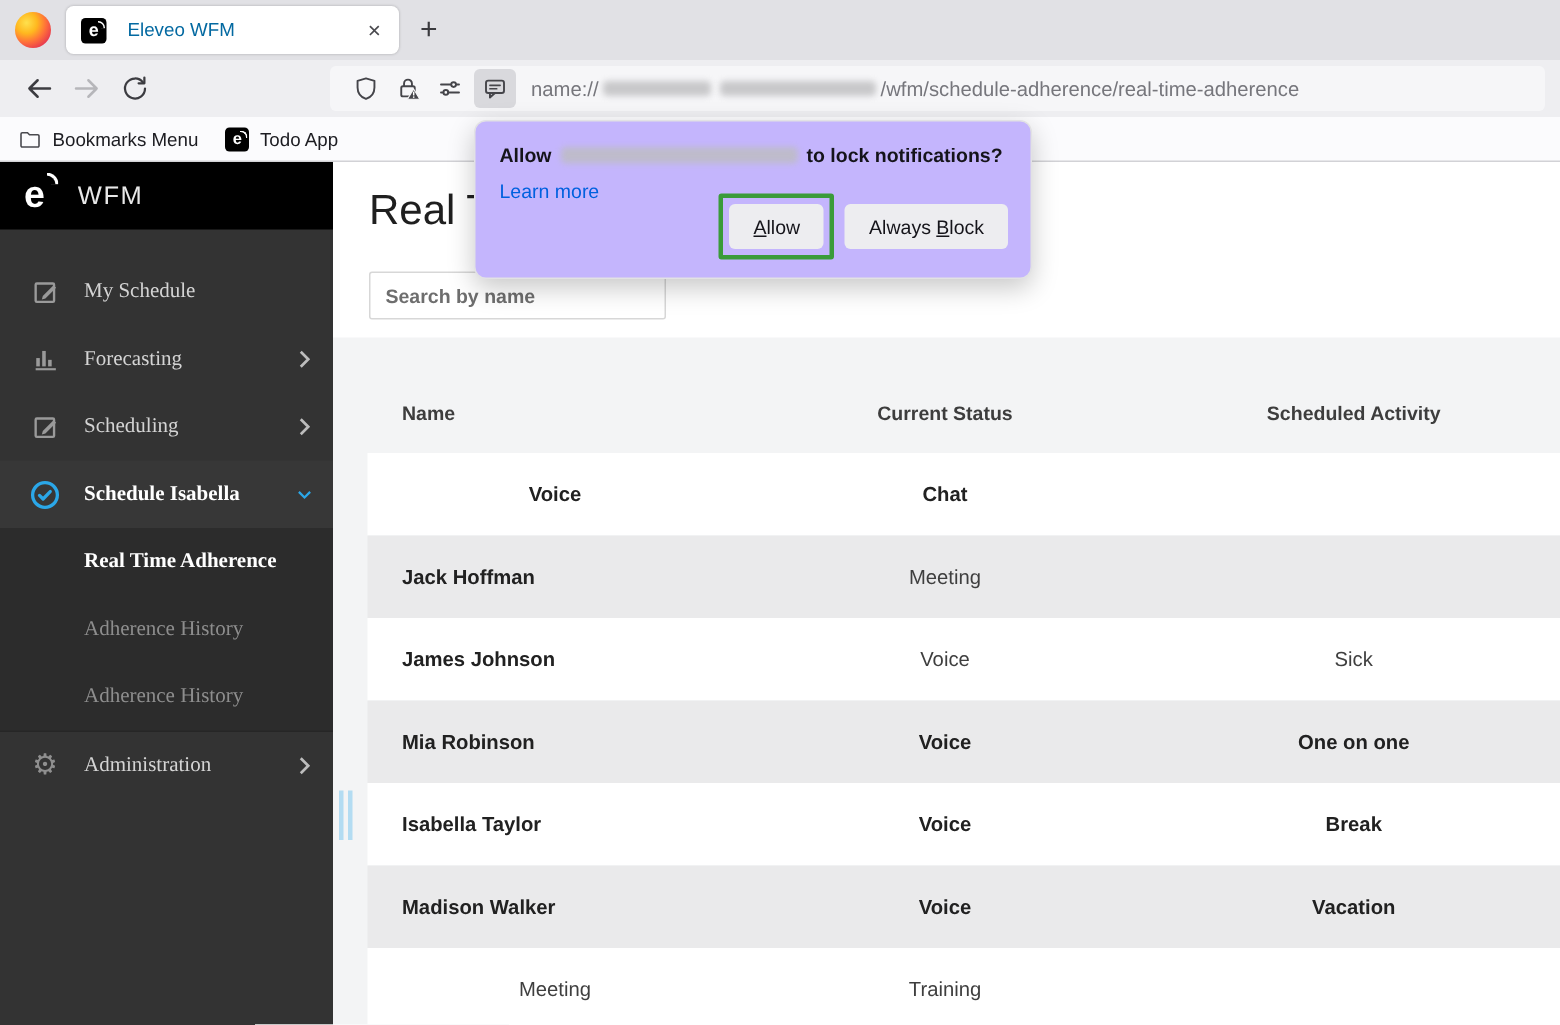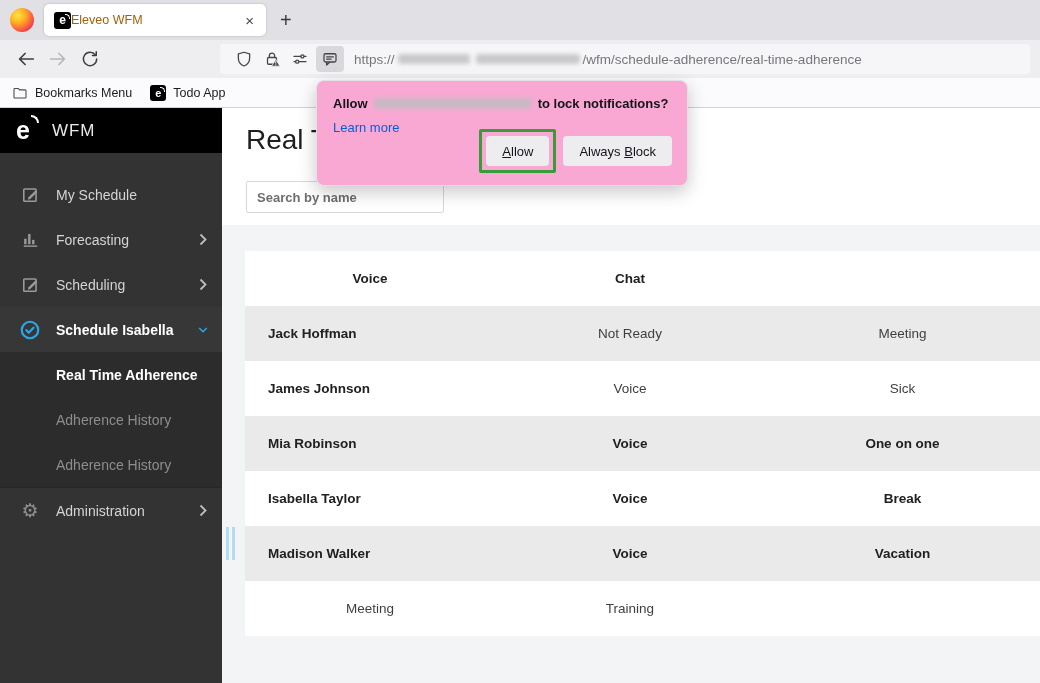--- a/index.html
+++ b/index.html
@@ -5,21 +5,21 @@
   * { margin:0; padding:0; box-sizing:border-box; }
   html,body { width:1040px; height:683px; overflow:hidden; }
   body { font-family:"Liberation Sans", sans-serif; position:relative; background:#fff; }
 
   
   .tabbar { height:40px; background:#e1e1e5; display:flex; align-items:center; }
   .ff-logo { width:24px; height:24px; border-radius:50%; margin:0 10px 0 10px;
     background:radial-gradient(circle at 32% 30%, #ffe14d 0%, #ffb81f 30%, #ff7139 55%, #e83b4f 78%, #b5002e 100%); }
   .tab { width:222px; height:32px; background:#fff; border-radius:5px; display:flex; align-items:center;
     padding:0 8px 0 10px; box-shadow:0 0 2px rgba(0,0,0,.25); }
-  .tab-title { font-size:12.5px; color:#a16207; margin-left:0; flex:1; white-space:nowrap; overflow:hidden; }
+  .tab-title { font-size:12.5px; color:#0369a1; margin-left:14px; flex:1; white-space:nowrap; overflow:hidden; }
   .tab-close { font-size:15px; color:#4a4a4f; padding:0 4px; cursor:default; }
   .newtab { font-size:20px; color:#3a3a3e; margin-left:14px; font-weight:300; }
 
   .eleveo-mark { background:#000; border-radius:3px; color:#fff; position:relative;
     display:flex; align-items:center; justify-content:center; flex:none; }
   .eleveo-mark.small { width:17px; height:17px; font-size:12px; font-weight:bold; }
   .eleveo-mark .arc { position:absolute; width:5px; height:5px;
     border-top:1.6px solid #fff; border-right:1.6px solid #fff; border-radius:0 90% 0 0; }
   .eleveo-mark.small .arc { top:2px; right:1px; }
 
@@ -39,21 +39,21 @@
   .bm-item { display:flex; align-items:center; gap:7px; margin-left:12px; }
 
   
   .app { display:flex; height:575px; }
   .sidebar { width:222px; background:#333333; flex:none; }
   .brand { height:45px; background:#000; display:flex; align-items:center; padding-left:16px; }
   .brand-logo { color:#fff; font-size:25px; font-weight:bold; position:relative; line-height:1; }
   .brand-logo .arc { position:absolute; width:8px; height:8px; top:-3px; right:-9px;
     border-top:2.2px solid #fff; border-right:2.2px solid #fff; border-radius:0 100% 0 0; }
   .brand-title { color:#e8e8e8; font-size:17px; margin-left:22px; letter-spacing:1px; }
-  .menu { padding-top:19px; }
+  .menu { padding-top:19px;font-family:Liberation Serif, serif; }
   .mi { height:45px; display:flex; align-items:center; padding:0 14px 0 18px; color:#d4d4d4; font-size:14px; }
   .mi .ic { width:24px; display:flex; justify-content:center; flex:none; }
   .mi .lbl { margin-left:14px; flex:1; }
   .mi .chev { width:10px; display:flex; justify-content:center; }
   .mi.active-parent { color:#fff; font-weight:bold; }
   .submenu { background:#2c2c2c; border-bottom:1px solid #262626; }
   .submenu .mi { padding-left:56px; }
   .mi.sub-active { color:#fff; font-weight:bold; }
   .mi.sub-dim { color:#8d8d8d; }
   .gear-glyph { font-size:19px; color:#8f8f8f; line-height:1; }
@@ -74,21 +74,21 @@
   .trow { margin-left:23px; height:55px; font-size:13.5px; color:#3f3f3f; }
   .trow:nth-child(odd) { background:#ffffff; }
   .trow:nth-child(even) { background:#eaeaeb; }
   .td-name { font-weight:bold; color:#212121; }
   .trow.boldvals .td-center { font-weight:bold; color:#212121; }
 
   .drag-handle { position:absolute; left:4px; top:419px; display:flex; gap:3px; }
   .drag-handle i { width:3px; height:33px; background:#b3dcf2; display:block; }
 
   
-  .popup { position:absolute; left:316px; top:80px; width:372px; height:106px; background:#f9a8d4;
+  .popup { position:absolute; left:316px; top:80px; width:372px; height:106px; background:#c4b5fd;
     border:1px solid #e2e2e4; border-radius:8px; box-shadow:0 6px 18px rgba(0,0,0,.22); z-index:50; }
   .popup-msg { display:flex; align-items:center; gap:6px; padding:15px 16px 0 16px;
     font-size:13px; font-weight:600; color:#15141a; white-space:nowrap; }
   .popup-msg .redact { width:158px; height:11px; }
   .learn-more { position:absolute; left:16px; top:39px; font-size:13px; color:#0060df; }
   .popup-buttons { position:absolute; right:15px; bottom:12px; display:flex; align-items:center; gap:7px; }
   .pbtn { background:#ededf0; border:none; border-radius:4px; height:30px; padding:0 16px;
     font-size:13px; color:#15141a; font-family:"Liberation Sans", sans-serif; white-space:nowrap; }
   .u { text-decoration:underline; }
   .green-box { border:3px solid #3a9b3a; padding:4px; border-radius:2px; }
@@ -149,21 +149,21 @@
       </svg>
     </span>
     <span class="icn notif-anchor">
       <svg width="18" height="18" viewBox="0 0 24 24">
         <rect x="4" y="5" width="16" height="11" rx="2" fill="none" stroke="#45454a" stroke-width="1.7"></rect>
         <path d="M7.5 16 v4 l4.5 -4" fill="none" stroke="#45454a" stroke-width="1.7" stroke-linejoin="round"></path>
         <path d="M7.5 9.2 h9 M7.5 12.2 h6" stroke="#45454a" stroke-width="1.5" stroke-linecap="round"></path>
       </svg>
     </span>
     <span class="url-text">
-      <span>https://</span>
+      <span>name://</span>
       <span class="redact" style="width:72px"></span>
       <span class="redact" style="width:104px"></span>
       <span>/wfm/schedule-adherence/real-time-adherence</span>
     </span>
   </div>
 </div>
 
 <div class="bookmarksbar">
   <div class="bm-item">
     <svg width="16" height="16" viewBox="0 0 24 24">
@@ -267,28 +267,32 @@
       </div>
 
     </div>
   </div>
 
   <div class="content">
     <div class="page-title">Real Time Adherence</div>
     <input class="search" placeholder="Search by name" style="">
 
     <div class="tablewrap">
+      <div class="tgrid thead">
+        <div class="th th-name">Name</div>
+        <div class="th th-center">Current Status</div>
+        <div class="th th-center">Scheduled Activity</div>
+      </div>
       <div>
         <div class="tgrid trow boldvals">
           <div class="td-center">Voice</div>
           <div class="td-center">Chat</div>
         </div>
         <div class="tgrid trow">
           <div class="td-name">Jack Hoffman</div>
-          <div class="td-center">Not Ready</div>
           <div class="td-center">Meeting</div>
         </div>
         <div class="tgrid trow">
           <div class="td-name">James Johnson</div>
           <div class="td-center">Voice</div>
           <div class="td-center">Sick</div>
         </div>
         <div class="tgrid trow boldvals">
           <div class="td-name">Mia Robinson</div>
           <div class="td-center">Voice</div>

